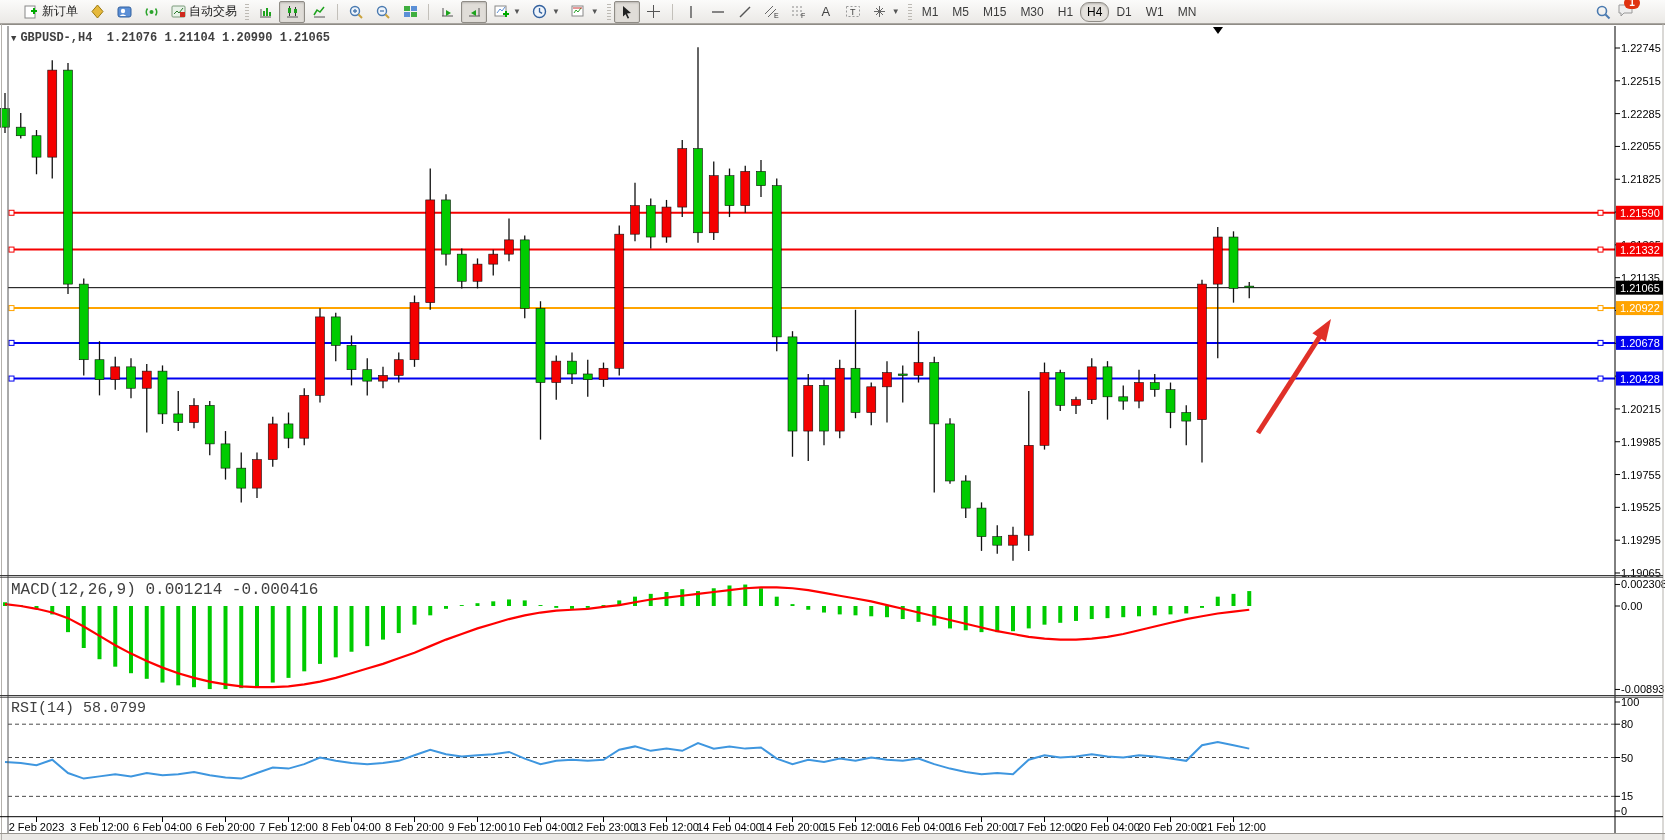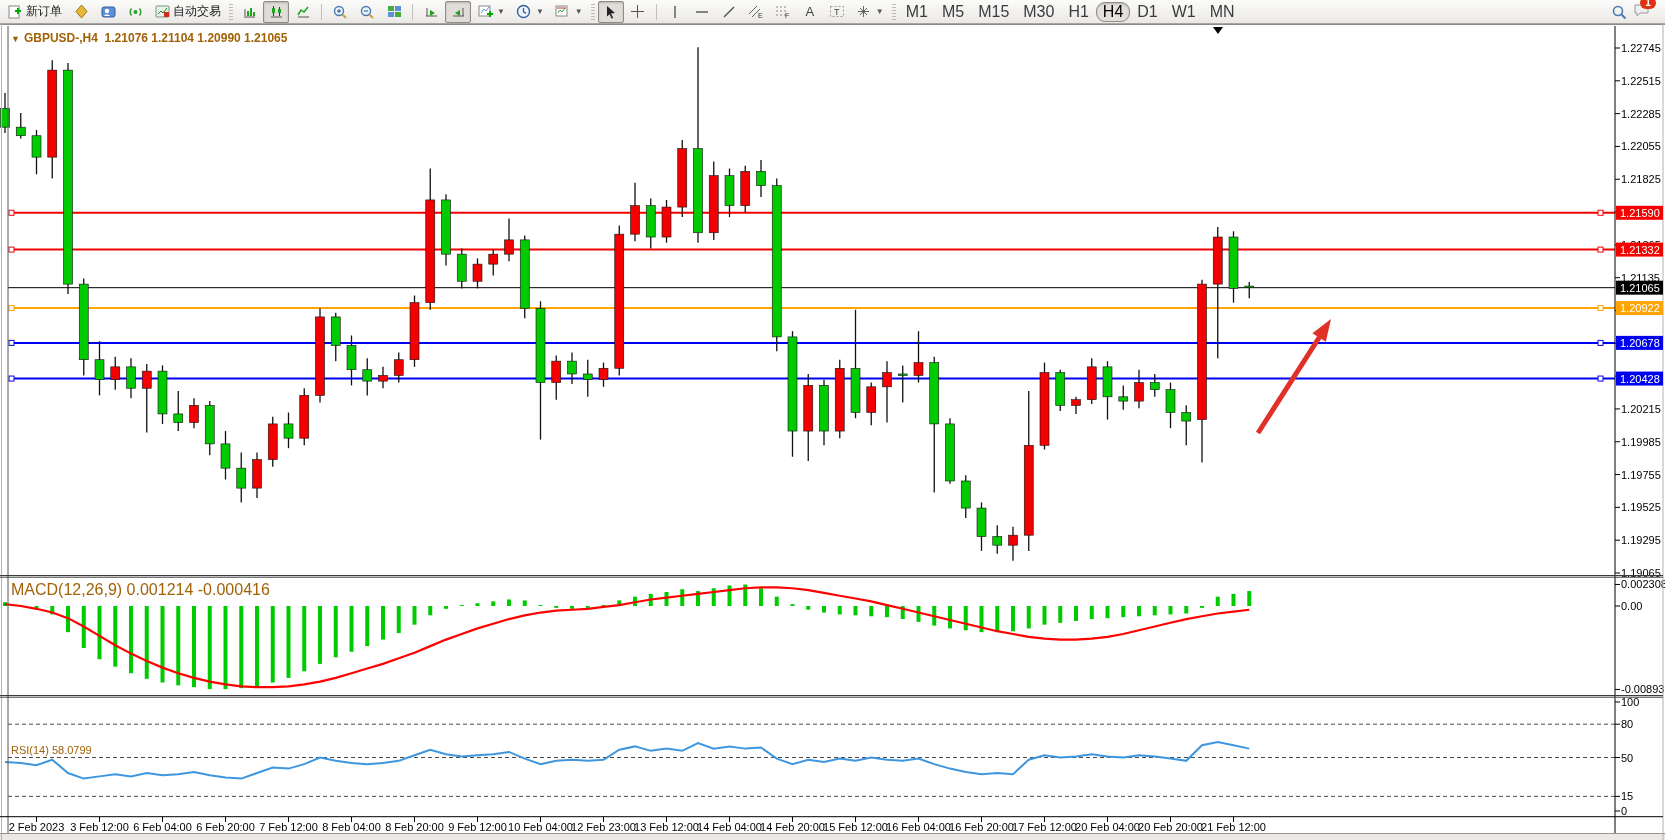--- a/index.html
+++ b/index.html
@@ -1,42 +1,42 @@
 <!DOCTYPE html>
 <html><head>
 <meta charset="utf-8">
 <style>
   html,body{margin:0;padding:0;background:#d8d5d0;}
   .screen{position:relative;width:1665px;height:840px;background:#ffffff;
     font-family:"Liberation Sans",sans-serif;overflow:hidden;}
   
   .toolbar{position:absolute;left:0;top:0;width:1665px;height:24px;
     background:linear-gradient(#fbfbfa,#ebe9e6);border-bottom:1px solid #a8a5a0;
-    display:flex;align-items:center;padding:0 2px;box-sizing:border-box;gap:1px;z-index:5;}
+    display:flex;align-items:center;padding:0 18px;box-sizing:border-box;gap:1px;z-index:5;}
   .tbtn{height:20px;display:inline-flex;align-items:center;gap:3px;padding:0 4px;
     font-size:12px;color:#1a1a1a;border:1px solid transparent;border-radius:2px;white-space:nowrap;}
   .tbtn.pressed{background:#e0ddd8;border-color:#8f8c86;box-shadow:inset 0 1px 2px rgba(0,0,0,.18);}
   .tsep{width:1px;height:16px;background:#c3c0ba;margin:0 4px;}
   .grip{width:4px;height:16px;margin:0 2px;background:repeating-linear-gradient(#bdbab4 0 1px,transparent 1px 3px);}
   .ti{width:16px;height:16px;display:inline-flex;align-items:center;justify-content:center;
     font-size:11px;color:#4a4a4a;}
   .caret{font-size:8px;color:#555;margin-left:1px;}
-  .tf{font-size:16px;color:#3c3c3c;padding:0 6px;height:18px;display:inline-flex;align-items:center;
+  .tf{font-size:12px;color:#3c3c3c;padding:0 6px;height:18px;display:inline-flex;align-items:center;
     border:1px solid transparent;border-radius:2px;}
   .tf.active{background:#e4e1dc;border-color:#8f8c86;box-shadow:inset 0 1px 2px rgba(0,0,0,.2);color:#000;border-radius:9px;}
   .spacer{flex:1;}
   .badge{position:absolute;top:-5px;right:-7px;background:#e03210;color:#fff;border-radius:8px;
     font-size:10px;line-height:12px;min-width:12px;text-align:center;padding:0 2px;font-weight:bold;}
   .chatwrap{position:relative;margin-right:14px;}
   
-  .overlay{position:absolute;color:#a16207;z-index:3;pointer-events:none;white-space:pre;}
+  .overlay{position:absolute;color:#404040;z-index:3;pointer-events:none;white-space:pre;font-family:Liberation Mono, monospace;}
   .chart-title{left:11px;top:31px;font-size:12px;font-weight:bold;}
   .chart-title .tri{font-size:9px;font-weight:normal;margin-right:4px;}
   .macd-label{left:11px;top:581px;font-size:16px;}
-  .rsi-label{left:11px;top:700px;font-size:11px;margin-top:44px;}
+  .rsi-label{left:11px;top:700px;font-size:15px;}
   svg text{font-family:"Liberation Sans",sans-serif;}
 </style>
 </head>
 <body>
 
 <div class="screen">
 
   <div class="toolbar">
     <div class="tbtn">
       <span class="ti">

